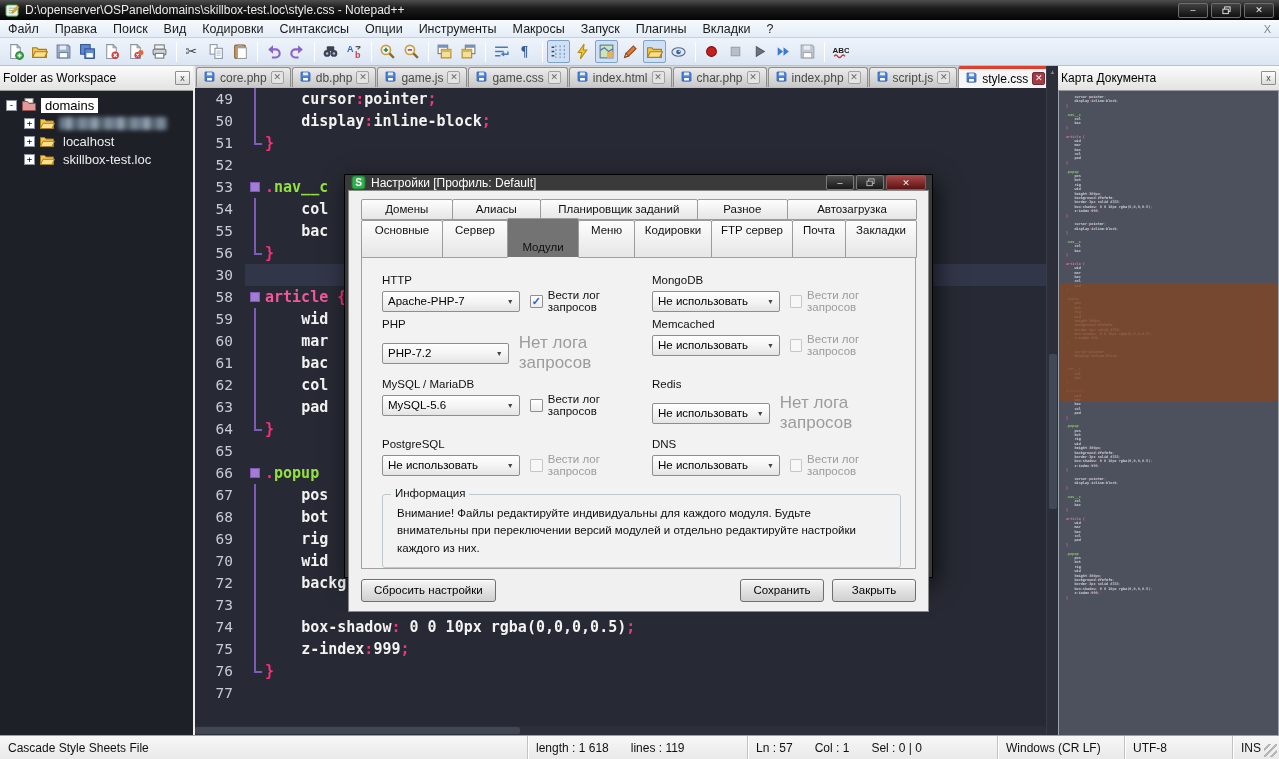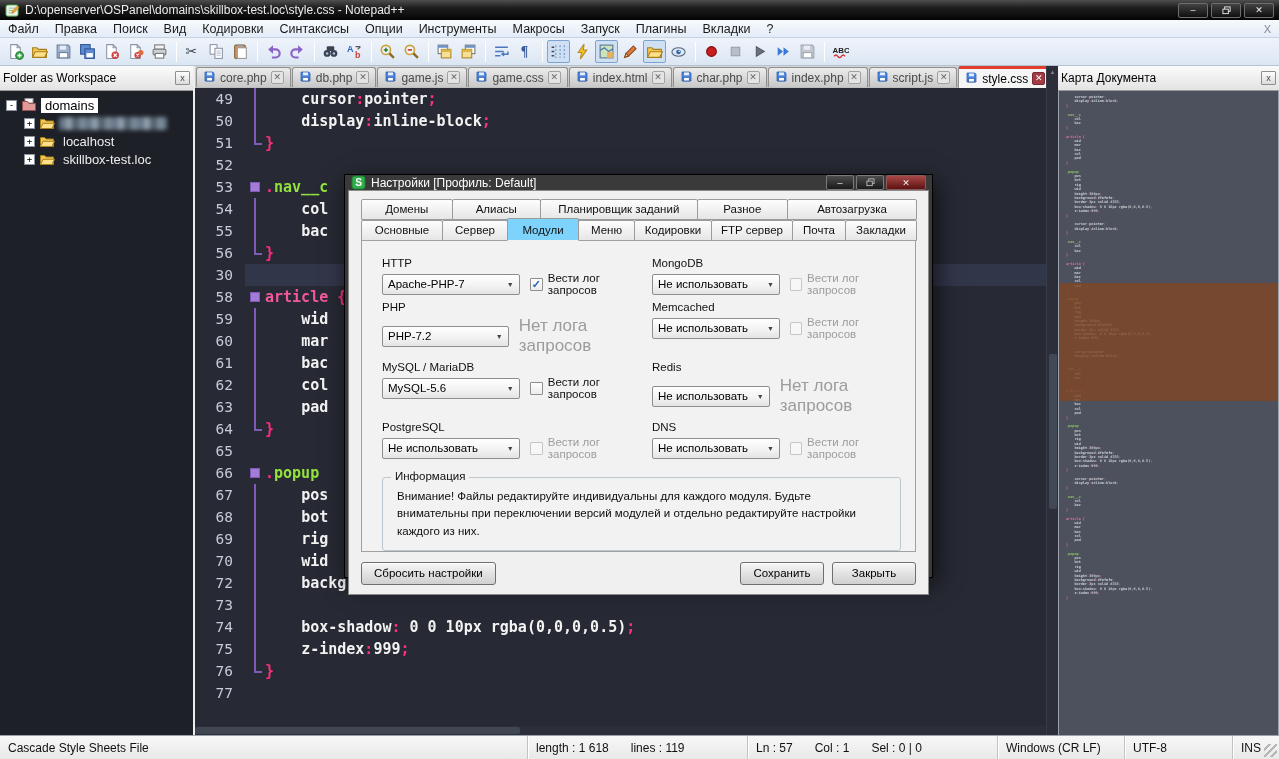--- a/index.html
+++ b/index.html
@@ -94,21 +94,21 @@
 .dialog{position:absolute;left:344px;top:174px;width:589px;height:404px;background:#3a3a3a;border:1px solid #000;box-shadow:4px 7px 22px rgba(0,0,0,.65);padding:0 3px 3px;z-index:50;display:flex;flex-direction:column}
 .dlg-titlebar{height:23px;display:flex;align-items:center;gap:5px;padding:0 3px;color:#fff;font-size:12px}
 .dlg-titlebar .sicon{width:15px;height:15px}
 .dlgbtns{margin-left:auto;display:flex;gap:2px}
 .dlgbtn{width:28px;height:15px;border:1px solid #7a7a7a;border-radius:2px;background:linear-gradient(#4c4c4c,#1a1a1a);color:#f0f0f0;font-size:9px;display:flex;align-items:center;justify-content:center}
 .dlgbtn.close{width:40px;background:linear-gradient(#a84848,#5e1212);border-color:#8a5a5a}
 .dlgbtn svg{width:9px;height:9px}
 .dlg-client{flex:1;background:#f0f0f0;display:flex;flex-direction:column;border:1px solid #8a8a8a}
 .dlg-tabs{margin:8px 12px 0;display:flex}
 .dtab{text-align:center;font-size:11.5px;color:#111;padding:3px 0 4px;background:linear-gradient(#fdfdfd,#e6e6e6);border:1px solid #9b9b9b;border-radius:2px 2px 0 0;margin-right:-1px;white-space:nowrap}
-.dtab.active{background:#7dd3fc;position:relative;z-index:3;margin-top:-2px;padding-top:5px;border-bottom:1px solid #f2f2f2}
+.dtab.active{background:#737373;position:relative;z-index:3;margin-top:-2px;padding-top:22px;border-bottom:1px solid #f2f2f2}
 .row2{margin-top:0}
 .dlg-panel{margin:-1px 12px 0;border:1px solid #a0a0a0;background:#f2f2f2;flex:1;padding:16px 18px 0 20px;position:relative;z-index:1}
 .modgrid{display:grid;grid-template-columns:270px 251px}
 .mod{margin-bottom:5px}
 .mod .mlabel{font-size:11.5px;color:#111;margin-bottom:3px}
 .modline{display:flex;align-items:center}
 .combo{width:138px;height:21px;border:1px solid #8e8e8e;border-radius:2px;background:linear-gradient(#ffffff,#f3f3f3 55%,#e4e4e4);display:flex;align-items:center;font-size:11.5px;color:#000;padding-left:5px}
 .combo .arr{margin-left:auto;width:17px;text-align:center;color:#444;font-size:7px}
 .logline{display:flex;align-items:center;margin-left:10px;gap:5px;font-size:11.5px;color:#111}
 .cb{width:13px;height:13px;border:1px solid #8f8f8f;border-radius:1px;background:linear-gradient(#fff,#ececec);display:flex;align-items:center;justify-content:center;font-size:11px;font-weight:bold;color:#2f63c4}

